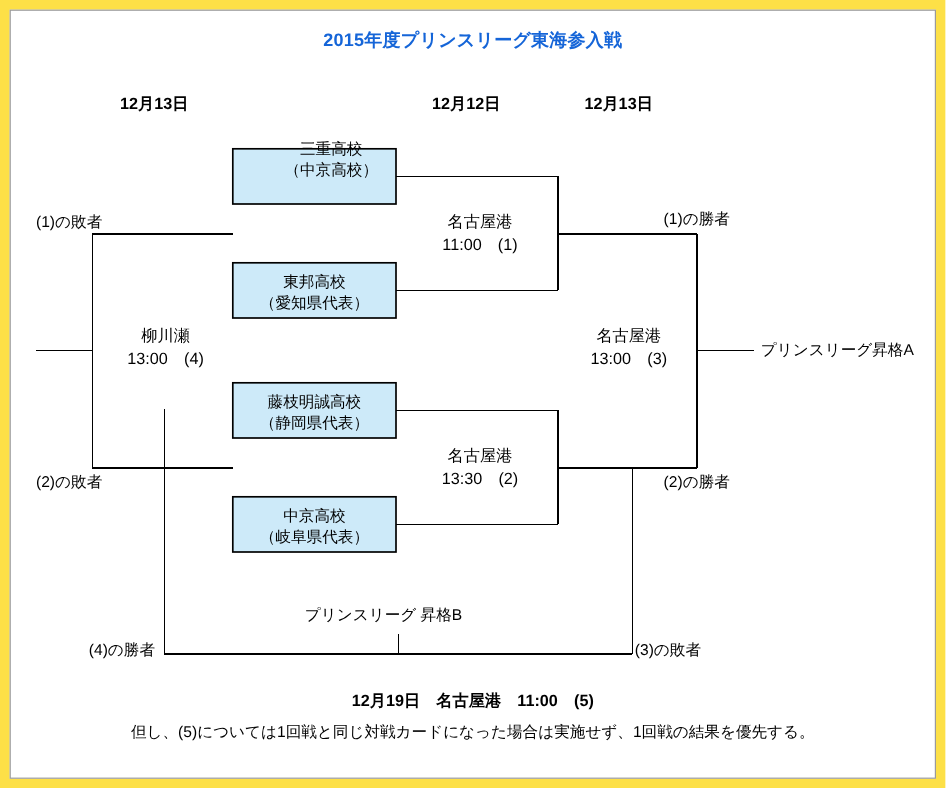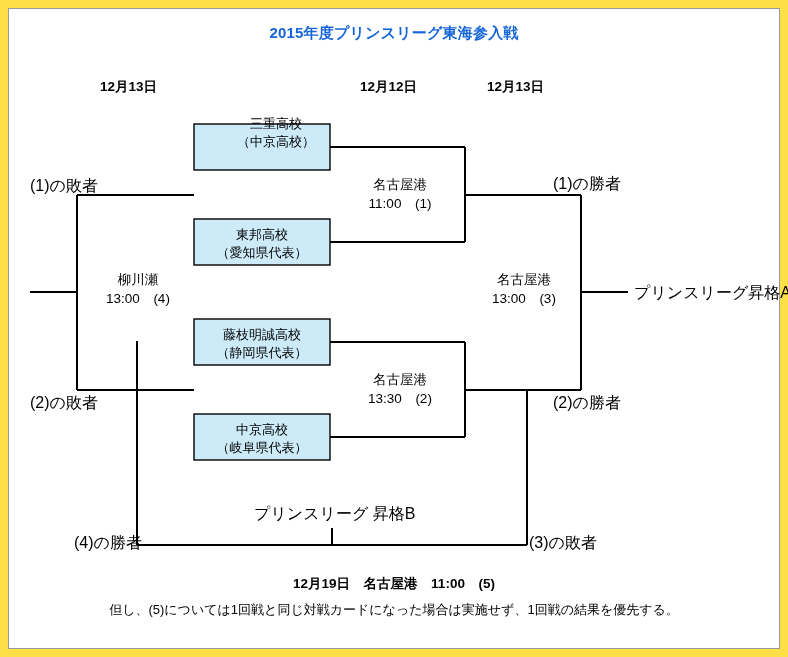--- a/index.html
+++ b/index.html
@@ -74,21 +74,21 @@
   .matchlabel {
     position: absolute;
     text-align: center;
     font-size: 13.5px;
     line-height: 19px;
     color: #000000;
     white-space: nowrap;
   }
   .sidelabel {
     position: absolute;
-    font-size: 16px;
+    font-size: 13px;
     color: #000000;
     white-space: nowrap;
   }
   .footer-main {
     position: absolute;
     left: 0;
     top: 575px;
     width: 788px;
     text-align: center;
     font-size: 13.5px;

